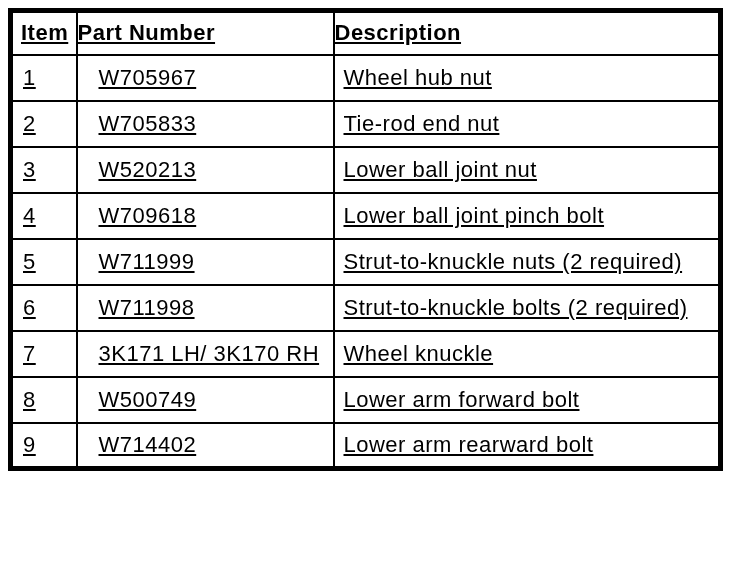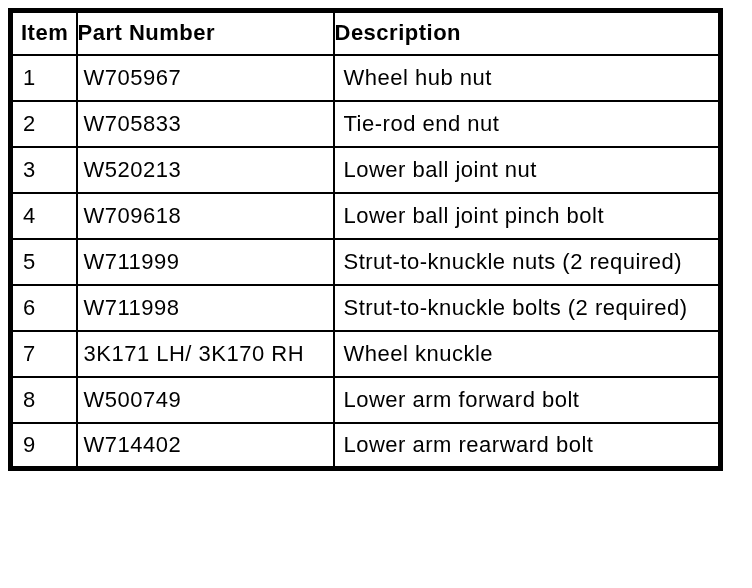--- a/index.html
+++ b/index.html
@@ -18,20 +18,21 @@
   }
   .page{
     padding:8px 0 0 8px;
   }
   table.parts{
     border-collapse:collapse;
     table-layout:fixed;
     width:710px;
     background:var(--bg-color);
     border:5px solid var(--border-color);
+    text-decoration:underline;
   }
   col.col-item{width:66px;}
   col.col-part{width:257px;}
   col.col-desc{width:387px;}
   th,td{
     border:2px solid var(--border-color);
     font-size:22px;
     letter-spacing:0.5px;
     white-space:nowrap;
     overflow:hidden;
@@ -45,21 +46,21 @@
   }
   thead th.item-col{
     text-align:left;
     padding-left:8px;
   }
   tbody td{
     height:46px;
     text-align:left;
   }
   tbody td.item-cell{padding-left:10px;}
-  tbody td.part-cell{padding-left:6px;}
+  tbody td.part-cell{padding-left:21px;}
   tbody td.desc-cell{padding-left:9px;margin-left:17px;}
 </style>
 </head>
 <body>
 
 <div class="page">
   <table class="parts">
     <colgroup>
       <col class="col-item">
       <col class="col-part">

